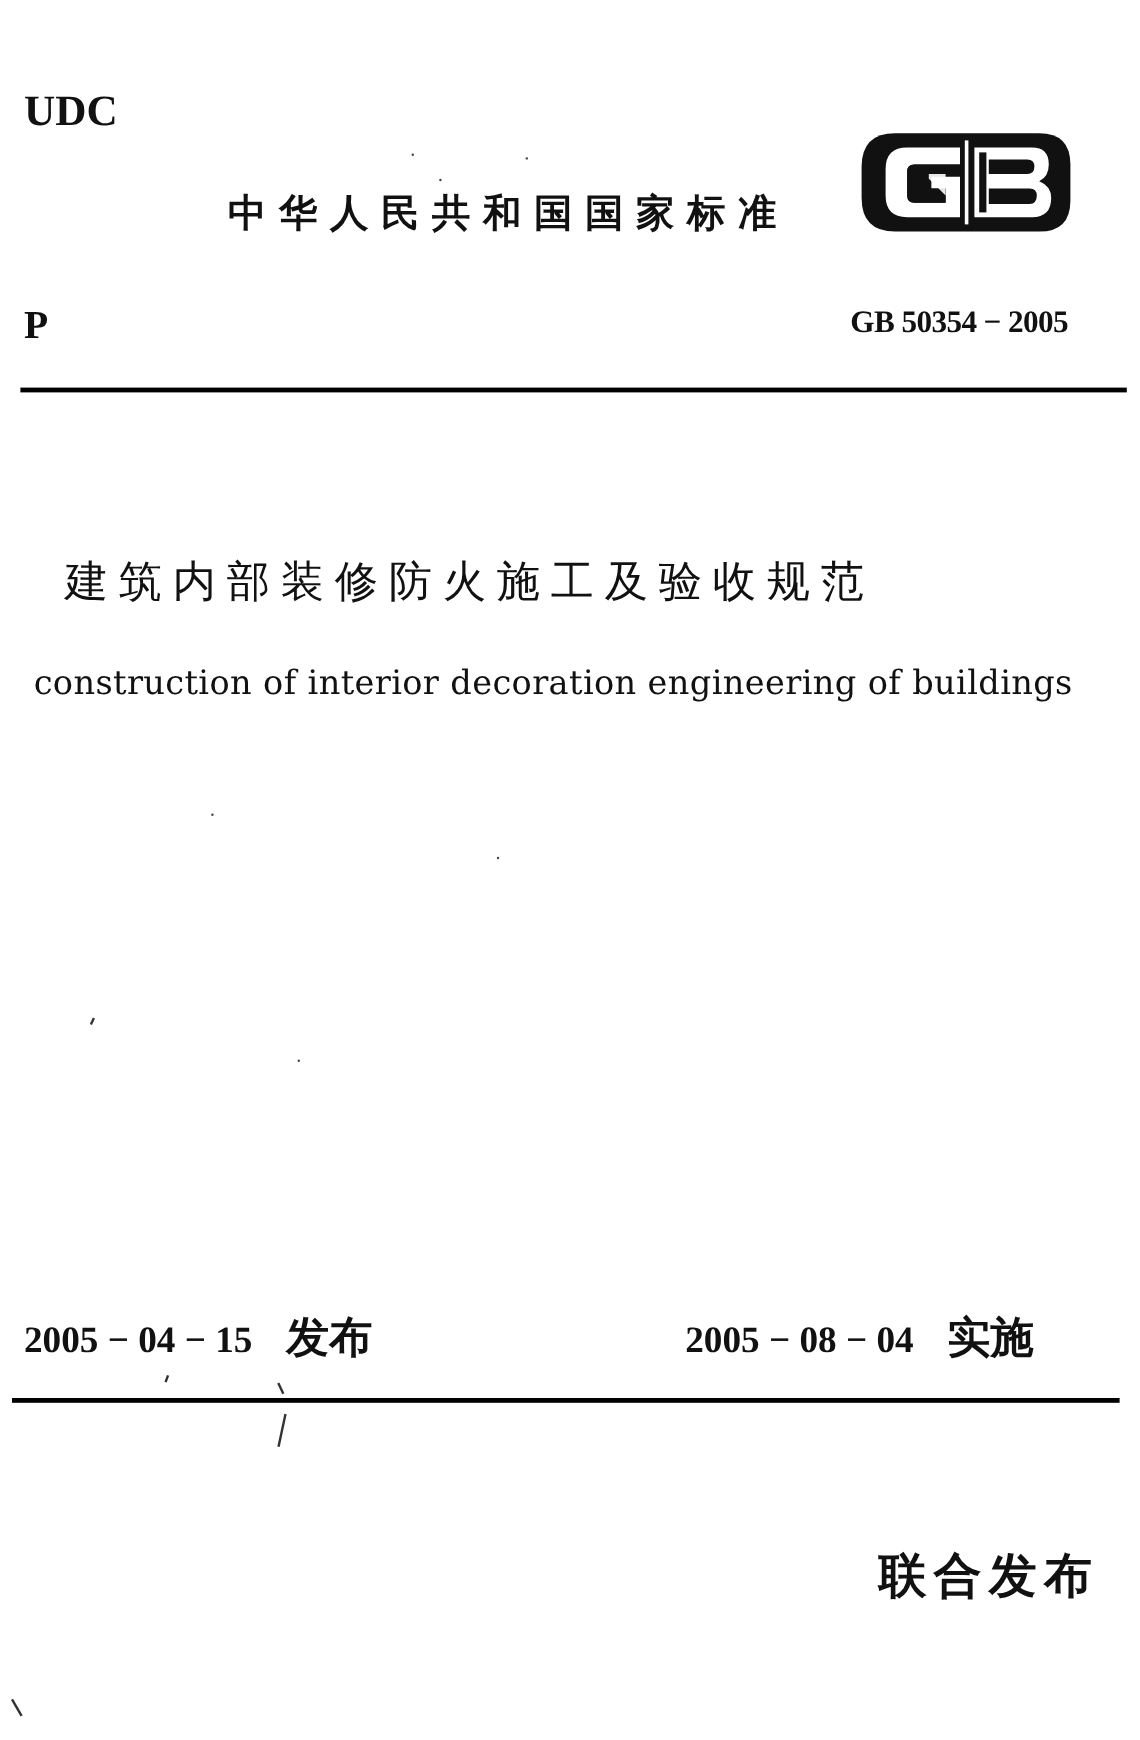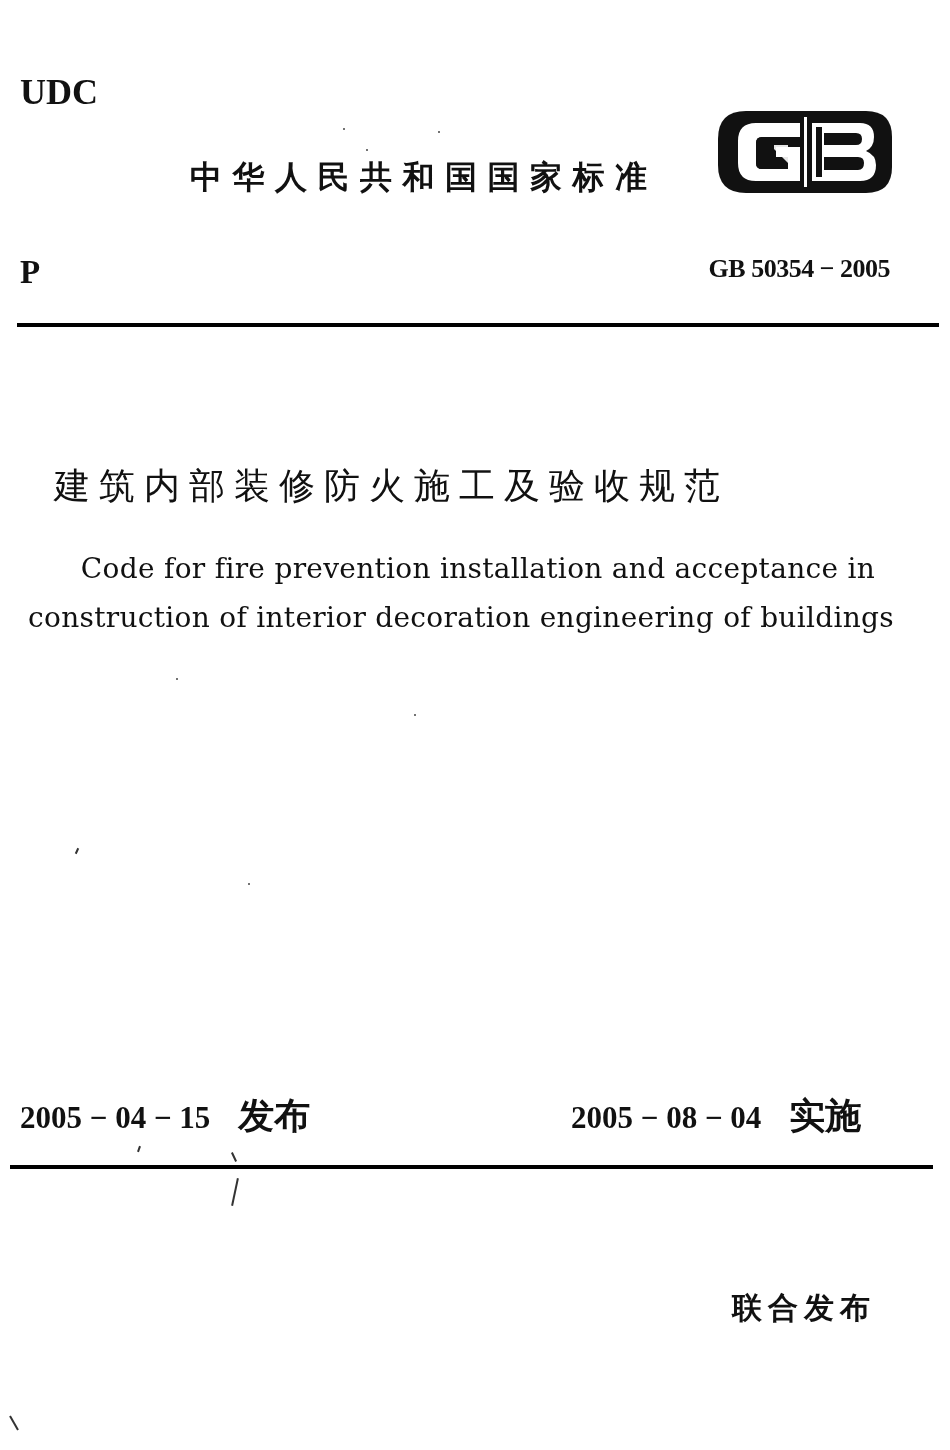--- a/index.html
+++ b/index.html
@@ -108,21 +108,21 @@
       font-size: 30px;
       line-height: 46px;
       white-space: nowrap;
     }
     .pub-line1 { letter-spacing: 28px; }
     .pub-line2 { letter-spacing: 1px; }
     .joint {
       left: 732px; top: 1290px;
       font-family: "DejaVu Sans", sans-serif;
       font-weight: bold;
-      font-size: 30px;
+      font-size: 40px;
       letter-spacing: 6px;
       white-space: nowrap;
       line-height: 1.2;
     }
 
     .speck {
       position: absolute;
       background: #444;
       border-radius: 50%;
     }
@@ -159,21 +159,20 @@
 
 <div class="abs p-class">P</div>
 
 <div class="abs std-code">GB 50354 − 2005</div>
 
 <div class="abs rule rule-top"></div>
 
 <div class="abs title-cn">建筑内部装修防火施工及验收规范</div>
 
 <div class="abs title-en">
-  <span class="line1">Code for fire prevention installation and acceptance in</span>
   <span class="line2">construction of interior decoration engineering of buildings</span>
 </div>
 
 <div class="abs date-row date-issue">
   <span>2005 − 04 − 15</span><span class="label">发布</span>
 </div>
 
 <div class="abs date-row date-impl">
   <span>2005 − 08 − 04</span><span class="label">实施</span>
 </div>

